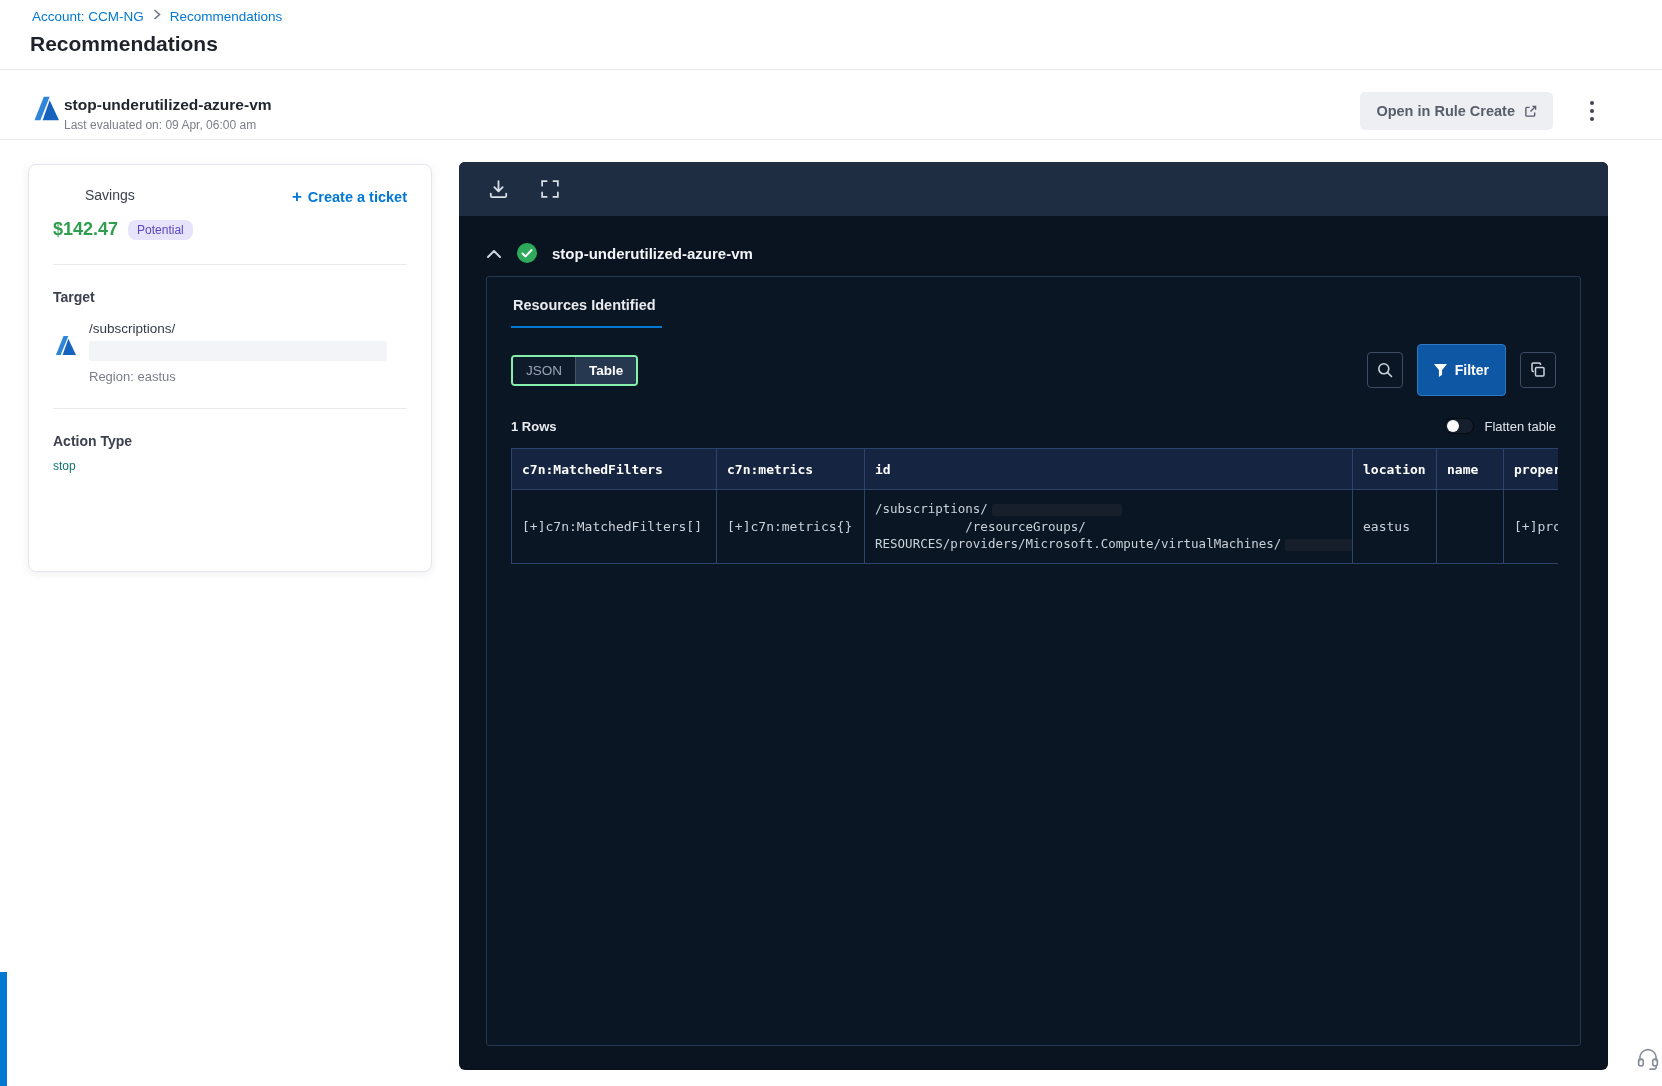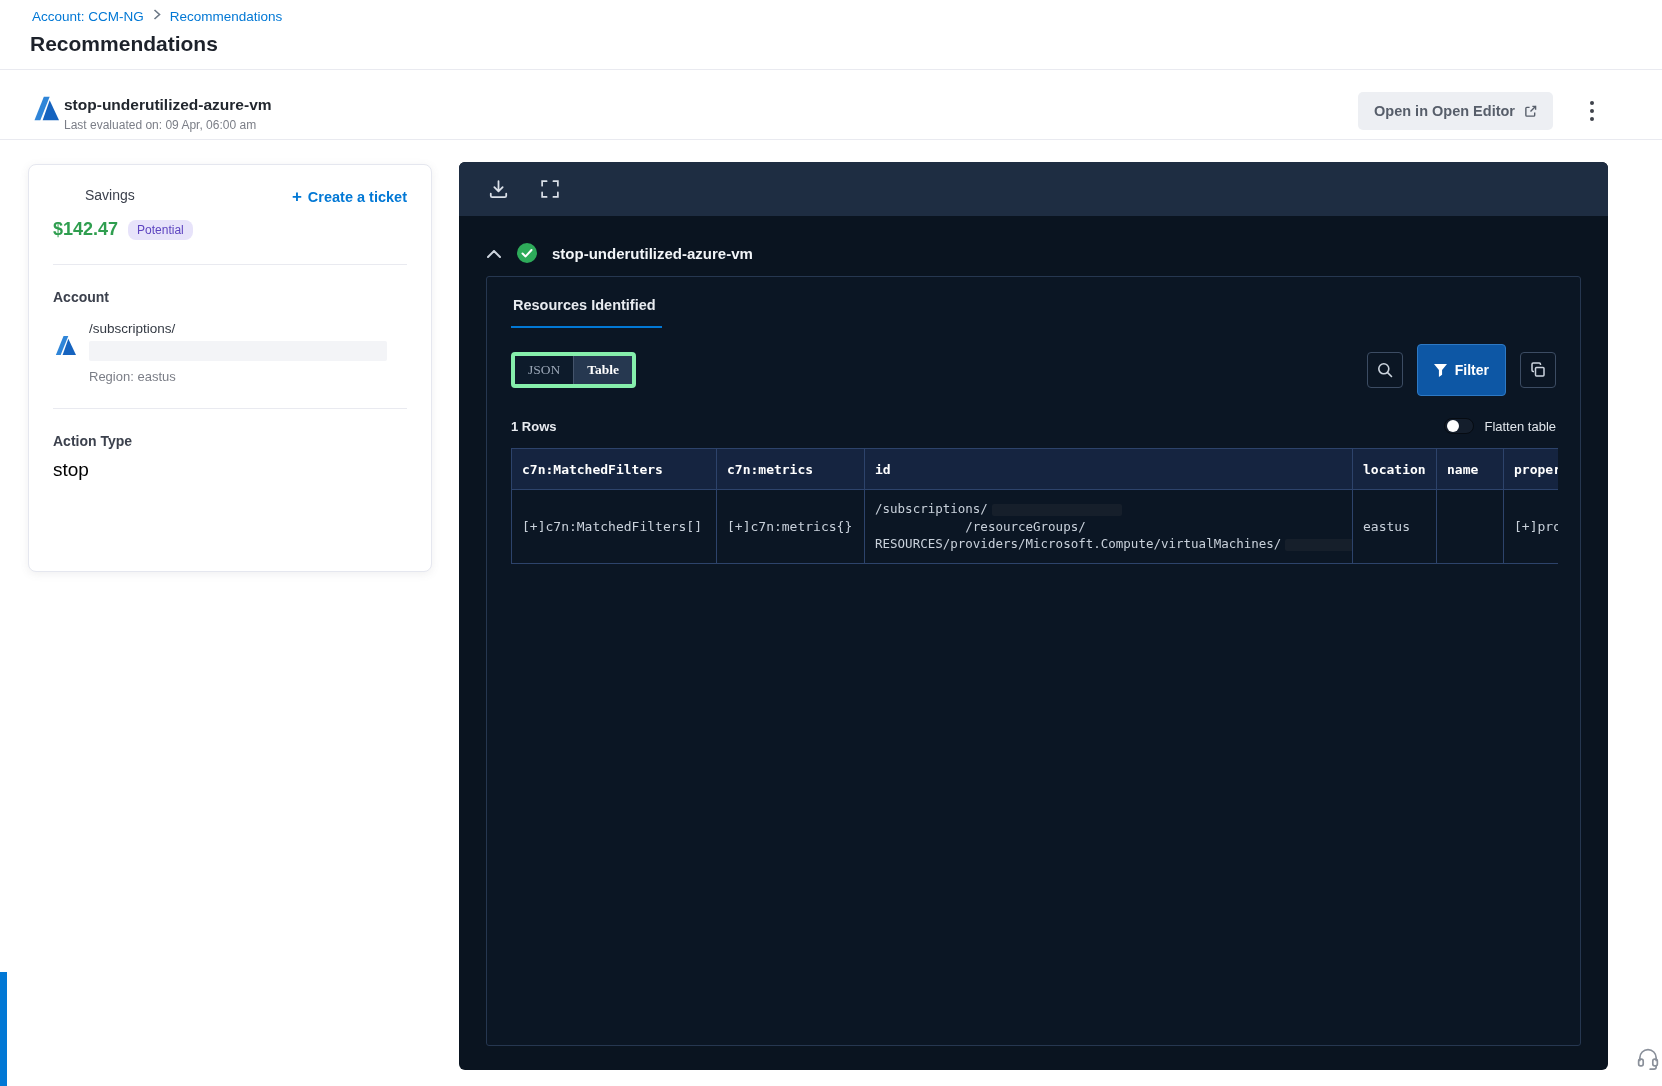--- a/index.html
+++ b/index.html
@@ -44,39 +44,39 @@
   .amount-row { margin-top:12px; display:flex; align-items:center; gap:10px; }
   .amount { color:#2f9e4f; font-size:18px; font-weight:700; }
   .badge { background:#e7e3fa; color:#5d44c0; font-size:12px; padding:3px 9px; border-radius:8px; }
   .card hr { border:none; border-top:1px solid #e9eaf0; margin:24px 0; }
   .section-label { font-size:14px; font-weight:700; color:#3c414d; }
   .target-row { display:flex; margin-top:16px; gap:13px; }
   .target-azure { width:23px; height:21px; margin-top:14px; flex:0 0 auto; }
   .target-path { font-size:13.5px; color:#343a44; }
   .redact-light { width:298px; height:20px; background:#f3f4f7; border-radius:2px; margin-top:5px; }
   .region { font-size:13px; color:#7b7e87; margin-top:8px; }
-  .action-value { font-size:19px; color:#000000; margin-top:10px; }
+  .action-value { font-size:12px; color:#0f766e; margin-top:10px; }
 
   
   .panel { position:absolute; left:459px; top:162px; width:1149px; height:908px;
     background:#0a1420; border-radius:6px; overflow:hidden; }
   .panel-toolbar { height:54px; background:#1e2d42; display:flex; align-items:center; padding-left:28px; gap:30px; }
   .tool-icon { width:22px; height:22px; color:#dbe1e9; background:none; border:none; cursor:pointer;
     display:flex; align-items:center; justify-content:center; padding:0; }
   .panel-title-row { display:flex; align-items:center; gap:15px; padding:27px 0 0 27px; }
   .collapse-btn { background:none; border:none; color:#cdd4dd; width:16px; cursor:pointer; padding:0; }
   .panel-rule-title { color:#f2f5f8; font-size:15px; font-weight:700; }
 
   .inner-card { position:absolute; left:27px; top:114px; width:1095px; height:770px;
     border:1px solid #263750; border-radius:3px; background:#0b1624; }
   .tab-row { padding:19px 24px 0; }
   .tab { display:inline-block; color:#e8ebf0; font-size:14.5px; font-weight:700;
     padding:0 6px 13px 2px; border-bottom:2px solid #0278d5; cursor:pointer; }
   .controls-row { display:flex; justify-content:space-between; align-items:center; padding:16px 24px 0; }
-  .segmented { display:flex; border:4px solid #86efac; border-radius:4px; overflow:hidden;font-family:Liberation Serif, serif; }
+  .segmented { display:flex; border:2px solid #86efac; border-radius:4px; overflow:hidden; }
   .seg { padding:6px 13px; font-size:13.5px; background:#0d1b2b; color:#9aa6b6; border:none; cursor:pointer; font-family:inherit; }
   .seg.selected { background:#263850; color:#ffffff; font-weight:700; border-left:1px solid #44546b; }
   .ctrl-right { display:flex; align-items:center; gap:14px; }
   .icon-btn { width:36px; height:36px; border:1px solid #3c4c63; border-radius:4px; background:transparent;
     color:#ccd4de; display:flex; align-items:center; justify-content:center; cursor:pointer; }
   .filter-btn { height:52px; padding:0 16px; background:#0d57a5; border:1px solid #2e79c4; border-radius:4px;
     color:#fff; font-weight:700; font-size:14px; display:flex; align-items:center; gap:8px; cursor:pointer; font-family:inherit; }
 
   .rows-row { display:flex; justify-content:space-between; align-items:center; padding:22px 24px 0; }
   .rows-count { color:#e8ebf0; font-size:13px; font-weight:700; }
@@ -121,21 +121,21 @@
   <div class="page-title">Recommendations</div>
   <div class="hdiv d1"></div>
 
   <svg class="azure-logo" viewBox="0 0 24 20">
     <polygon points="11,0 16,0 8,20 3,20" fill="#2f85d8"></polygon>
     <polygon points="16,3 24,20 10,20" fill="#1563bf"></polygon>
   </svg>
   <div class="rule-name">stop-underutilized-azure-vm</div>
   <div class="rule-sub">Last evaluated on: 09 Apr, 06:00 am</div>
   <button class="open-editor-btn">
-    <span>Open in Open Editor</span>
+    <span>Open in Rule Create</span>
     <span style="display:flex;">
       <svg width="13" height="13" viewBox="0 0 14 14" fill="none" stroke="#575e6a" stroke-width="1.5">
           <path d="M6 2.5H3a1 1 0 0 0-1 1V11a1 1 0 0 0 1 1h7.5a1 1 0 0 0 1-1V8"></path>
           <path d="M9 1.5h3.5V5M12.8 1.2 7 7"></path>
         </svg>
     </span>
   </button>
   <button class="kebab">
       <i></i>
       <i></i>
@@ -149,21 +149,21 @@
       <button class="create-ticket">
         <span class="plus">+</span>
         <span>Create a ticket</span>
       </button>
     </div>
     <div class="amount-row">
       <span class="amount">$142.47</span>
       <span class="badge">Potential</span>
     </div>
     <hr>
-    <div class="section-label">Account</div>
+    <div class="section-label">Target</div>
     <div class="target-row">
       <svg class="target-azure" viewBox="0 0 24 20">
         <polygon points="11,0 16,0 8,20 3,20" fill="#2f85d8"></polygon>
         <polygon points="16,3 24,20 10,20" fill="#1563bf"></polygon>
       </svg>
       <div style="flex:1;">
         <div class="target-path">/subscriptions/</div>
         <div class="redact-light"></div>
         <div class="region">Region: eastus</div>
       </div>

